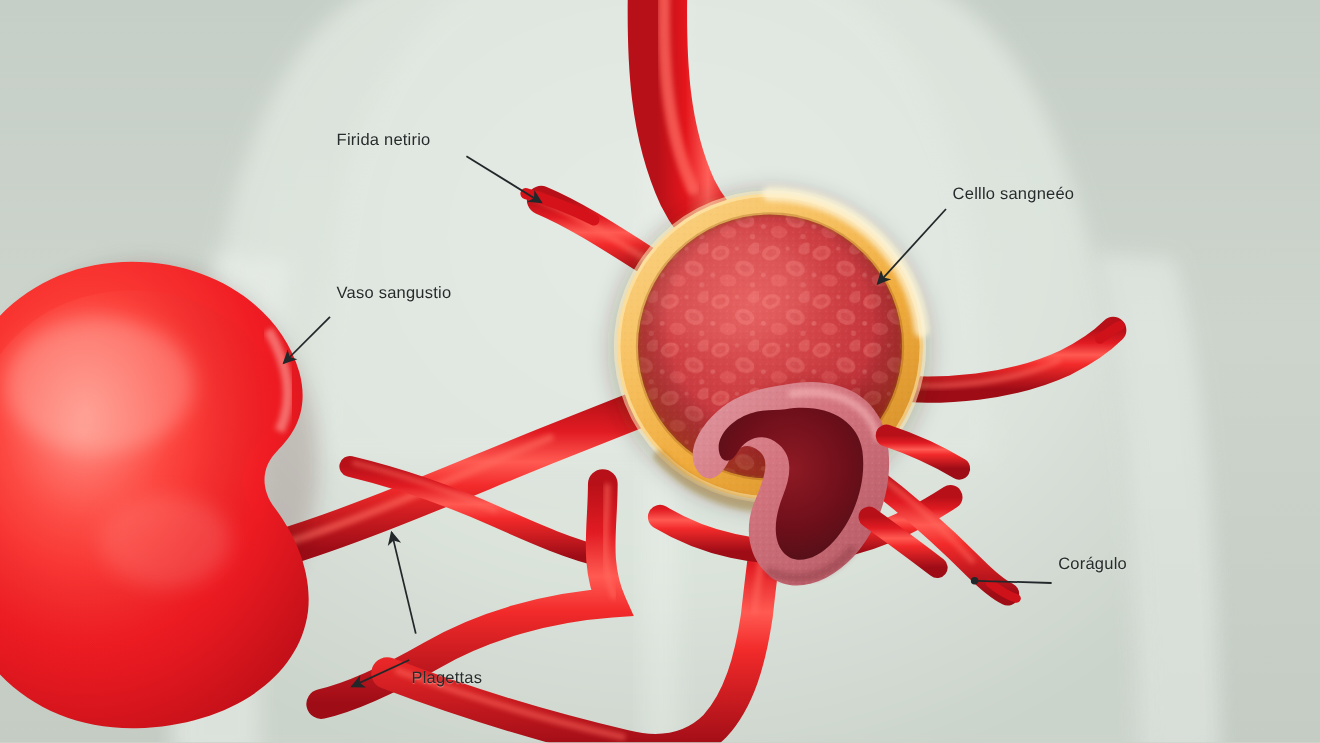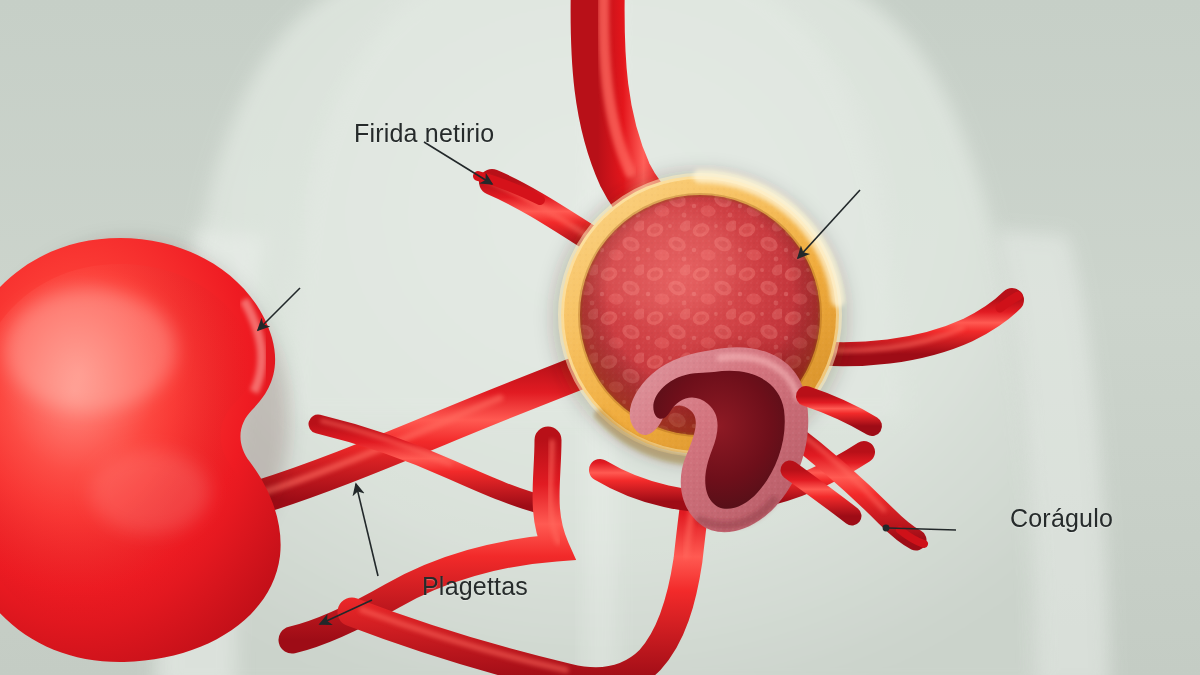--- a/index.html
+++ b/index.html
@@ -18,32 +18,31 @@
   #art {
     position: absolute;
     inset: 0;
     width: 1200px;
     height: 675px;
     display: block;
   }
   .label {
     position: absolute;
     color: #262b2b;
-    font-size: 25px;
+    font-size: 15px;
     letter-spacing: 0.2px;
     white-space: nowrap;
     font-family: "Liberation Sans", sans-serif;
     text-shadow: 0 1px 1px rgba(255,255,255,0.35);
-    margin-left: 48px;
   }
   #lbl-wound   { left: 306px; top: 119px; }
   #lbl-vessel  { left: 306px; top: 258px; }
   #lbl-cell    { left: 866px; top: 168px; }
   #lbl-clot    { left: 962px; top: 504px; }
-  #lbl-plate   { left: 374px; top: 572px; }
+  #lbl-plate   { left: 374px; top: 608px; }
 </style>
 </head>
 <body>
 
 <div id="stage">
 
   <svg id="art" viewBox="0 0 1200 675">
     <defs>
       <linearGradient id="bgGrad" x1="0" y1="0" x2="0" y2="1">
         <stop offset="0%" stop-color="#c6cfc7"></stop>
@@ -289,16 +288,18 @@
       <line x1="300" y1="288" x2="258" y2="330" marker-end="url(#arrowHead)"></line>
       <line x1="860" y1="190" x2="798" y2="258" marker-end="url(#arrowHead)"></line>
       <line x1="956" y1="530" x2="888" y2="528"></line>
       <circle cx="886" cy="528" r="3.4" fill="#22282a" stroke="none"></circle>
       <line x1="378" y1="576" x2="356" y2="484" marker-end="url(#arrowHead)"></line>
       <line x1="372" y1="600" x2="320" y2="624" marker-end="url(#arrowHead)"></line>
     </g>
   </svg>
 
   <div class="label" id="lbl-wound">Firida netirio</div>
+  <div class="label" id="lbl-vessel">Vaso sangustio</div>
+  <div class="label" id="lbl-cell">Celllo sangneéo</div>
   <div class="label" id="lbl-clot">Corágulo</div>
   <div class="label" id="lbl-plate">Plagettas</div>
 
 </div>
 
 </body></html>

